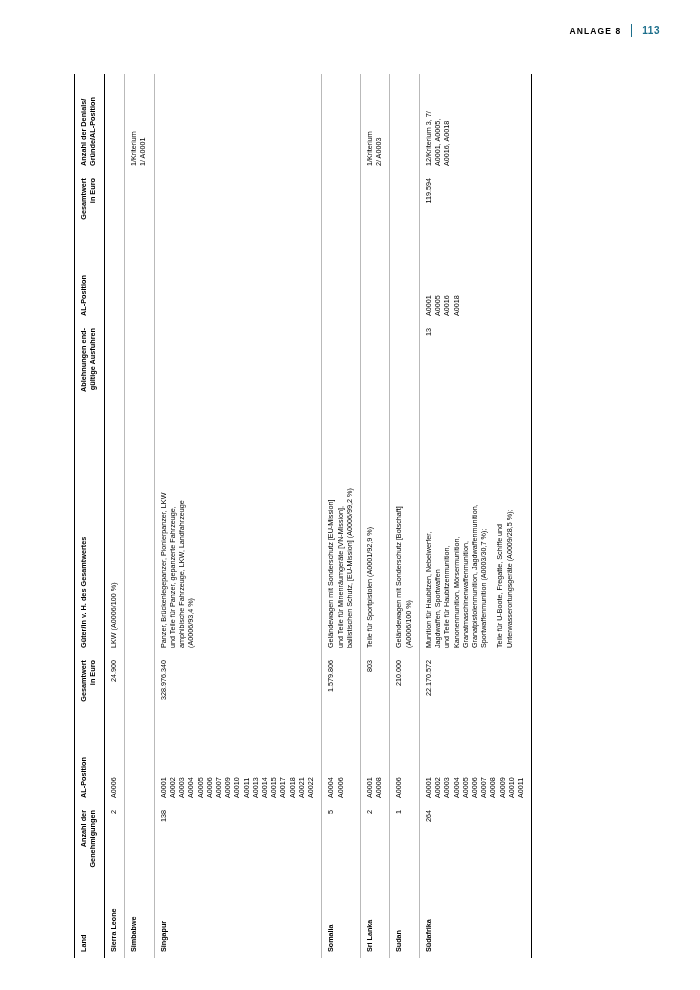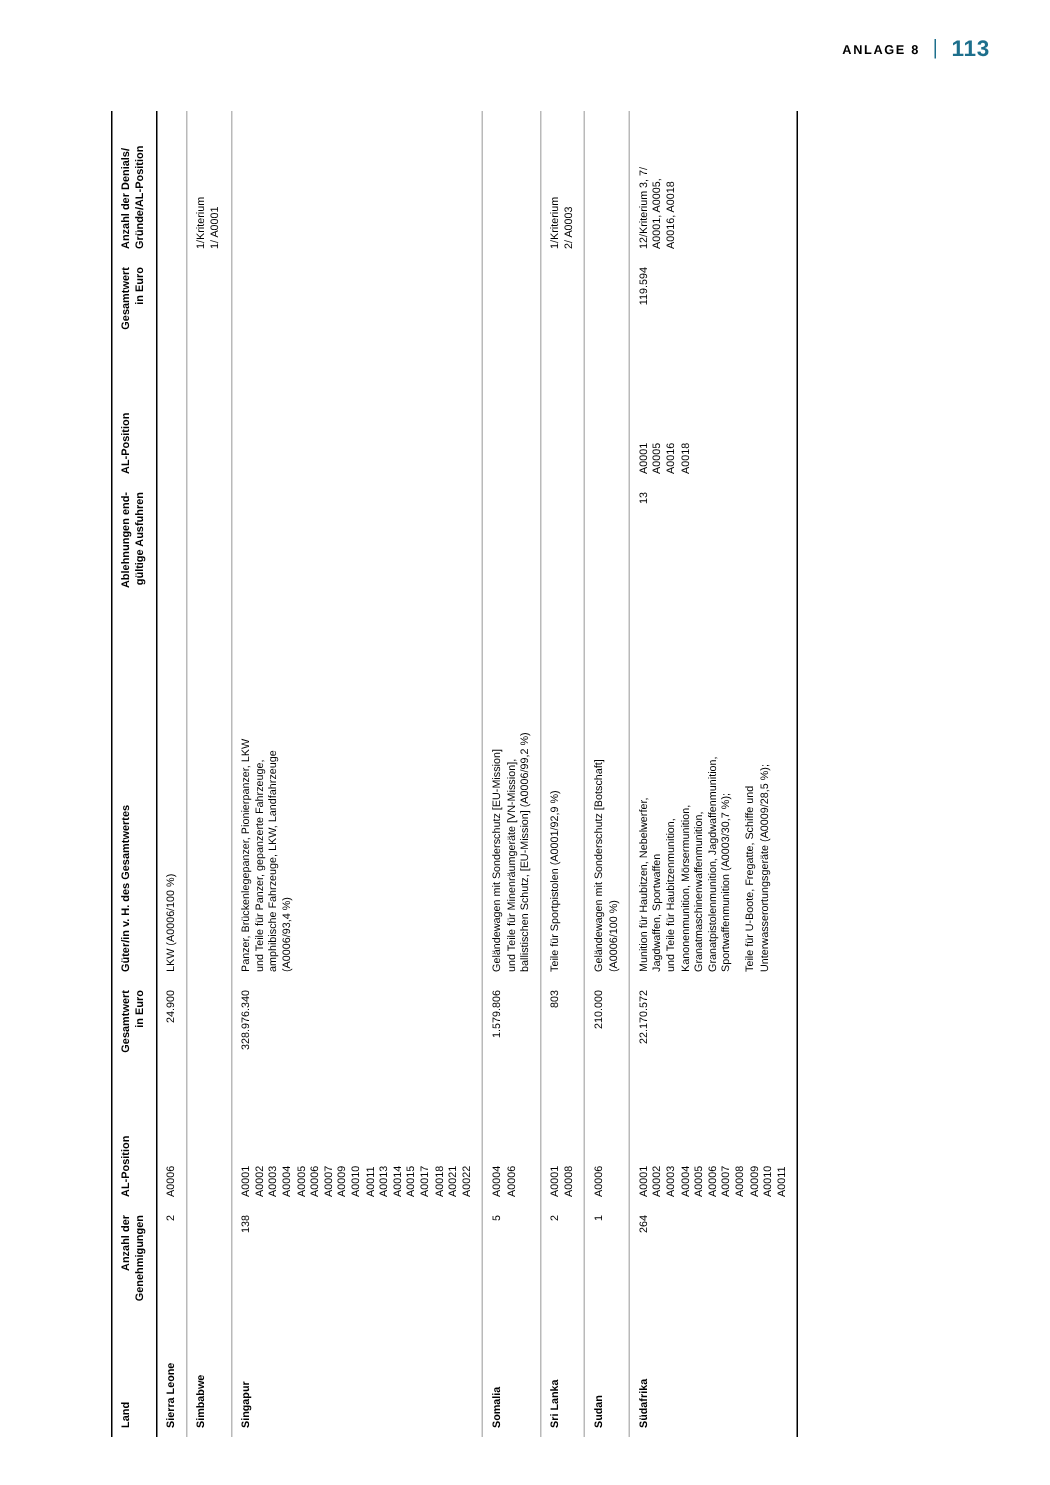--- a/index.html
+++ b/index.html
@@ -29,21 +29,21 @@
     font-weight: bold;
   }
   .page-header .rule {
     display: inline-block;
     width: 1px;
     height: 13px;
     background: #1d6f8c;
   }
   .page-header .pageno {
     color: #1d6f8c;
-    font-size: 15px;
+    font-size: 10px;
     letter-spacing: 0.5px;
   }
 
   
   
   #table-rotator {
     position: absolute;
     
     width: 870px;   
     height: 510px;  

